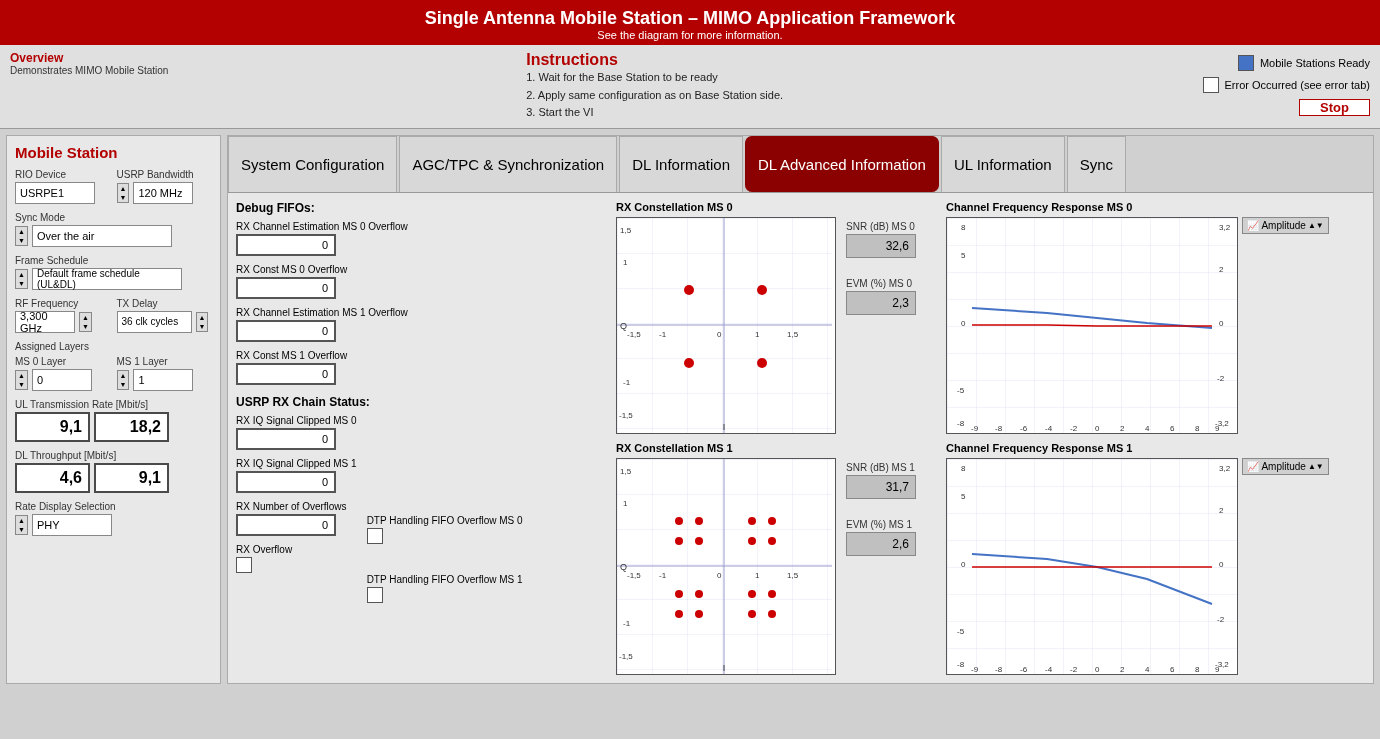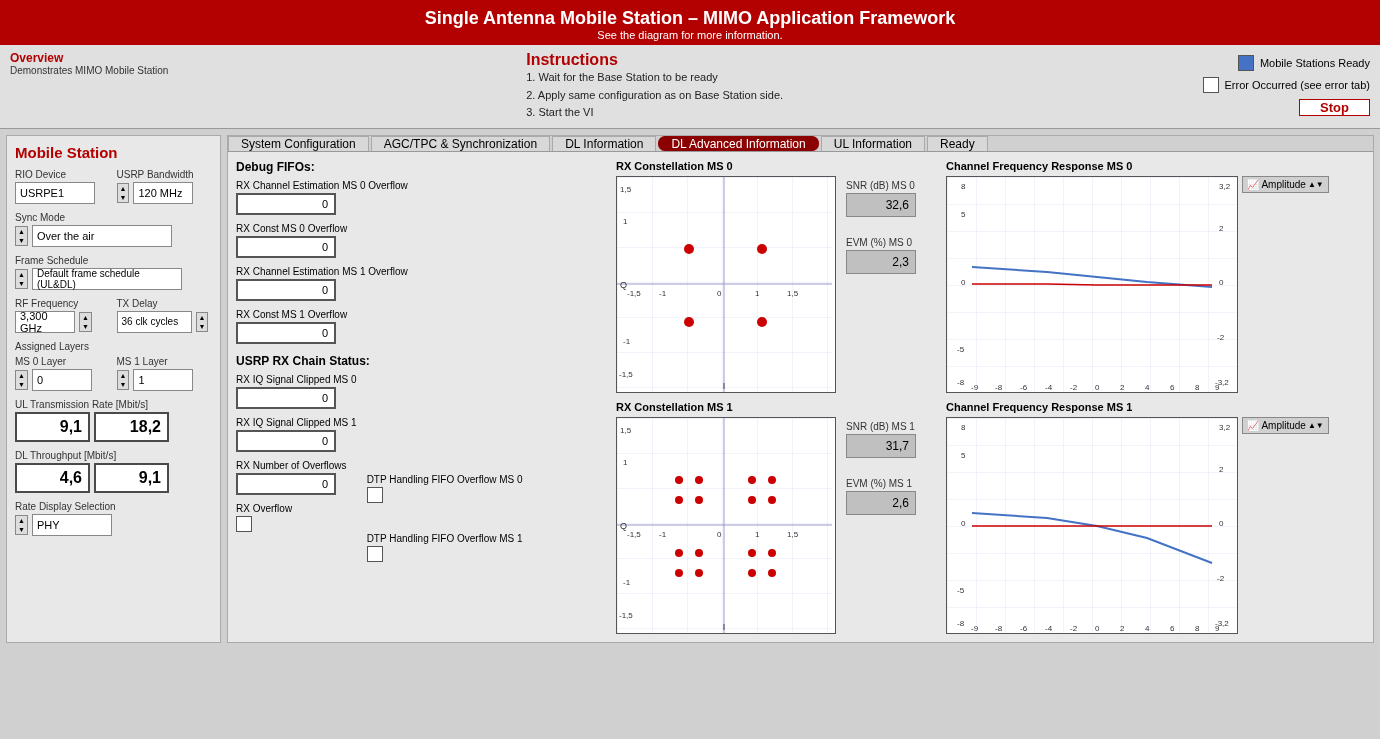--- a/index.html
+++ b/index.html
@@ -117,22 +117,22 @@
       background: #e8e8e8;
       border: 1px solid #aaa;
     }
 
     .tabs {
       display: flex;
       background: #d0d0d0;
       border-bottom: 1px solid #999;
     }
     .tab {
-      padding: 0 12px;
-      font-size: 12px;
+      padding: 19px 12px;
+      font-size: 15px;
       border: 1px solid #aaa;
       border-bottom: none;
       background: #d8d8d8;
       cursor: pointer;
       margin-right: 2px;
     }
     .tab.active {
       background: #8b0000;
       color: white;
       border-color: #8b0000;
@@ -356,21 +356,21 @@
   </div>
 
   <div class="right-panel">
 
     <div class="tabs">
       <div class="tab">System Configuration</div>
       <div class="tab">AGC/TPC &amp; Synchronization</div>
       <div class="tab">DL Information</div>
       <div class="tab active">DL Advanced Information</div>
       <div class="tab">UL Information</div>
-      <div class="tab">Ready</div>
+      <div class="tab">Sync</div>
     </div>
 
     <div class="content-area">
 
       <div class="debug-column">
         <h3>Debug FIFOs:</h3>
 
         <div class="debug-field">
           <label>RX Channel Estimation MS 0 Overflow</label>
           <div class="debug-value">0</div>

